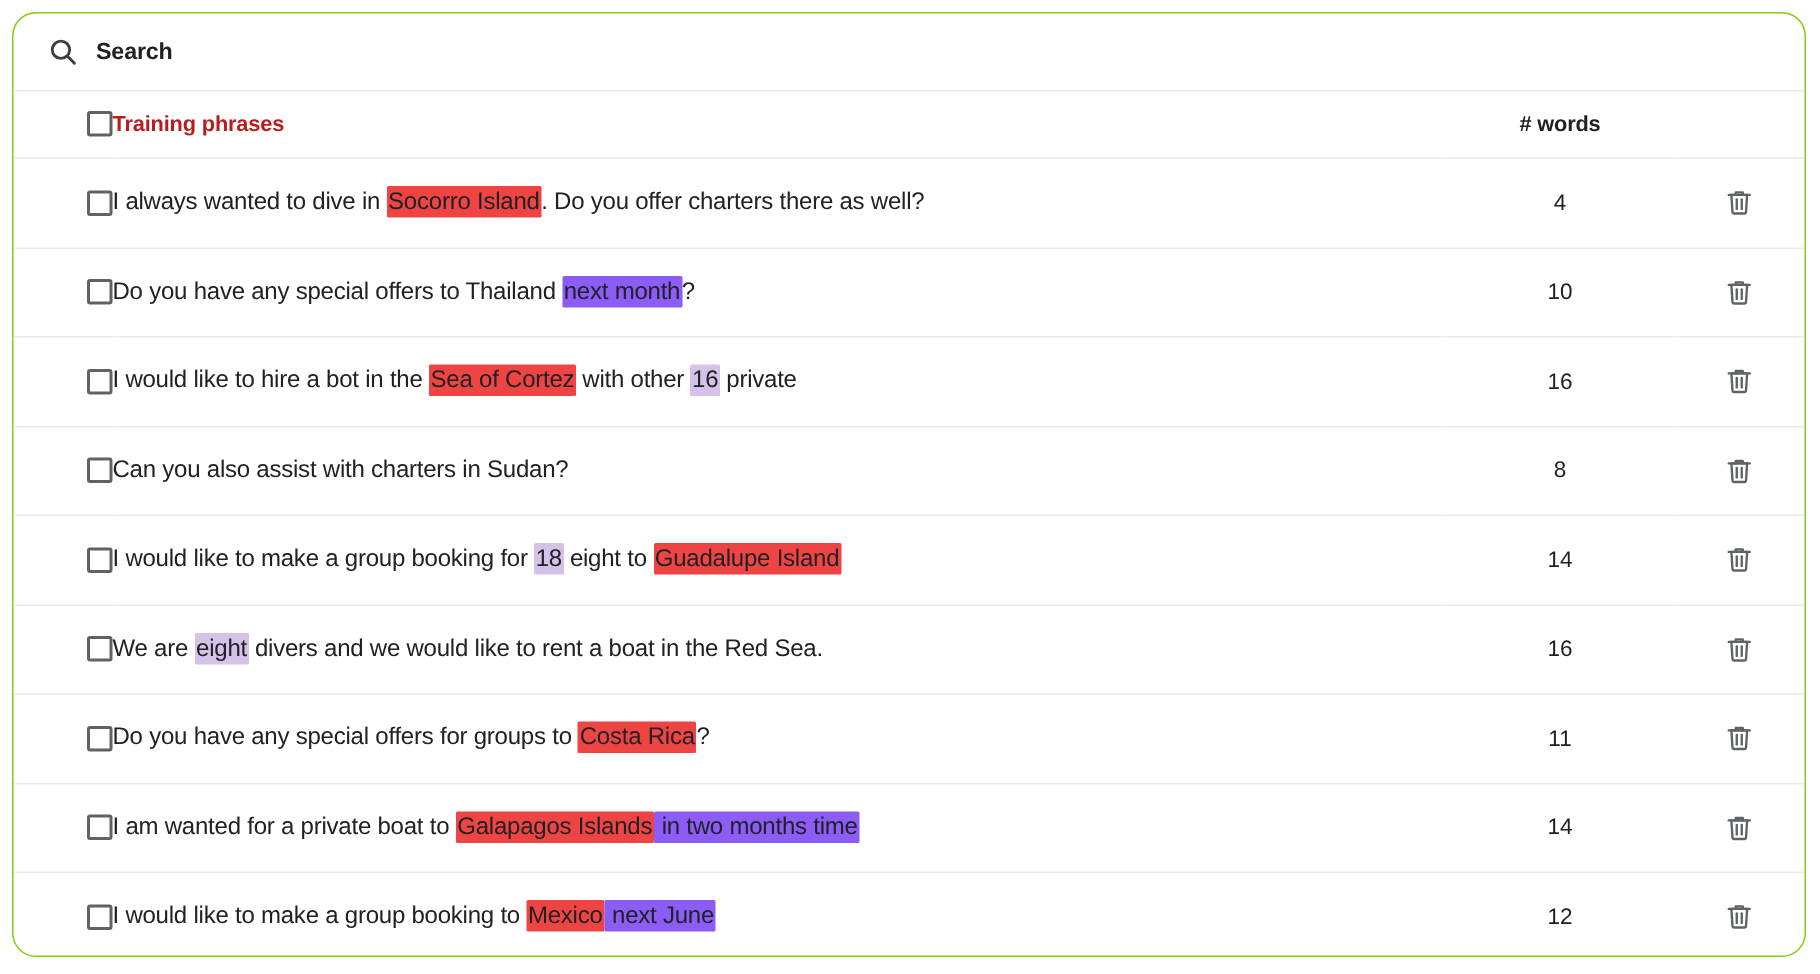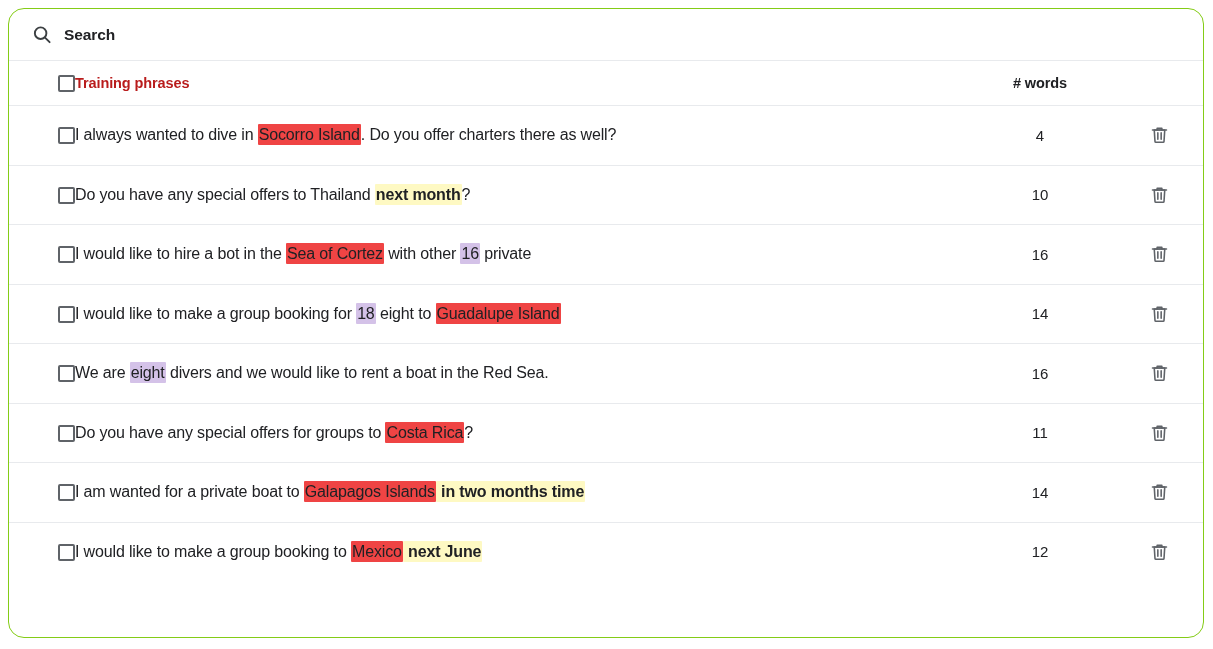--- a/index.html
+++ b/index.html
@@ -133,21 +133,21 @@
     color: #202124;
     line-height: 1.35;
     white-space: nowrap;
     letter-spacing: -0.15px;
   }
   .phrase .hl {
     padding: 2px 1px;
     border-radius: 1px;
   }
   .hl-entity { background: #ef4444; margin-top: 11px; }
-  .hl-time   { background: #fef9c3; font-weight: bold; }
+  .hl-time   { background: #8b5cf6; }
   .hl-number { background: #d4c2e8; }
 
   .words-cell {
     text-align: center;
     font-size: 15px;
     color: #202124;
   }
 
   .del-cell {
     text-align: center;
@@ -227,20 +227,32 @@
           <td class="del-cell"><span class="trash-icon"><svg viewBox="0 0 24 24" width="21" height="22" fill="none" stroke="currentColor" stroke-width="1.8" stroke-linecap="round" stroke-linejoin="round">
                 <path d="M4 6.2h16"></path>
                 <path d="M9.3 6.2V4.3h5.4v1.9"></path>
                 <path d="M6 6.2h12l-0.85 13.2a1 1 0 0 1-1 0.95H7.85a1 1 0 0 1-1-0.95Z"></path>
                 <path d="M10.1 9.6v7.3"></path>
                 <path d="M13.9 9.6v7.3"></path>
               </svg></span></td>
         </tr>
         <tr class="row">
           <td class="chk-cell"><span class="checkbox"></span></td>
+          <td><span class="phrase"><span>Can you also assist with charters in Sudan?</span></span></td>
+          <td class="words-cell">8</td>
+          <td class="del-cell"><span class="trash-icon"><svg viewBox="0 0 24 24" width="21" height="22" fill="none" stroke="currentColor" stroke-width="1.8" stroke-linecap="round" stroke-linejoin="round">
+                <path d="M4 6.2h16"></path>
+                <path d="M9.3 6.2V4.3h5.4v1.9"></path>
+                <path d="M6 6.2h12l-0.85 13.2a1 1 0 0 1-1 0.95H7.85a1 1 0 0 1-1-0.95Z"></path>
+                <path d="M10.1 9.6v7.3"></path>
+                <path d="M13.9 9.6v7.3"></path>
+              </svg></span></td>
+        </tr>
+        <tr class="row">
+          <td class="chk-cell"><span class="checkbox"></span></td>
           <td><span class="phrase"><span>I would like to make a group booking for </span><span class="hl hl-number">18</span><span> eight to </span><span class="hl hl-entity">Guadalupe Island</span></span></td>
           <td class="words-cell">14</td>
           <td class="del-cell"><span class="trash-icon"><svg viewBox="0 0 24 24" width="21" height="22" fill="none" stroke="currentColor" stroke-width="1.8" stroke-linecap="round" stroke-linejoin="round">
                 <path d="M4 6.2h16"></path>
                 <path d="M9.3 6.2V4.3h5.4v1.9"></path>
                 <path d="M6 6.2h12l-0.85 13.2a1 1 0 0 1-1 0.95H7.85a1 1 0 0 1-1-0.95Z"></path>
                 <path d="M10.1 9.6v7.3"></path>
                 <path d="M13.9 9.6v7.3"></path>
               </svg></span></td>
         </tr>

